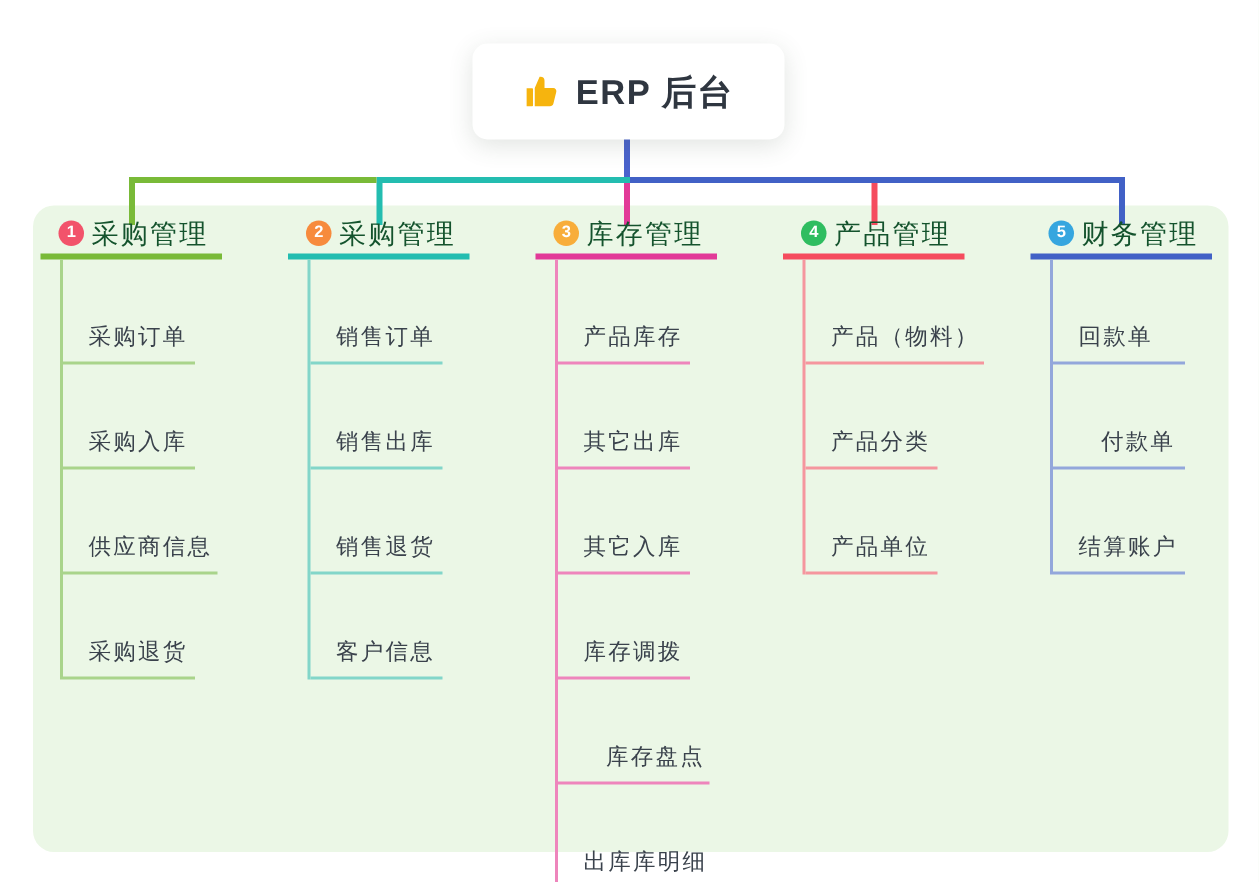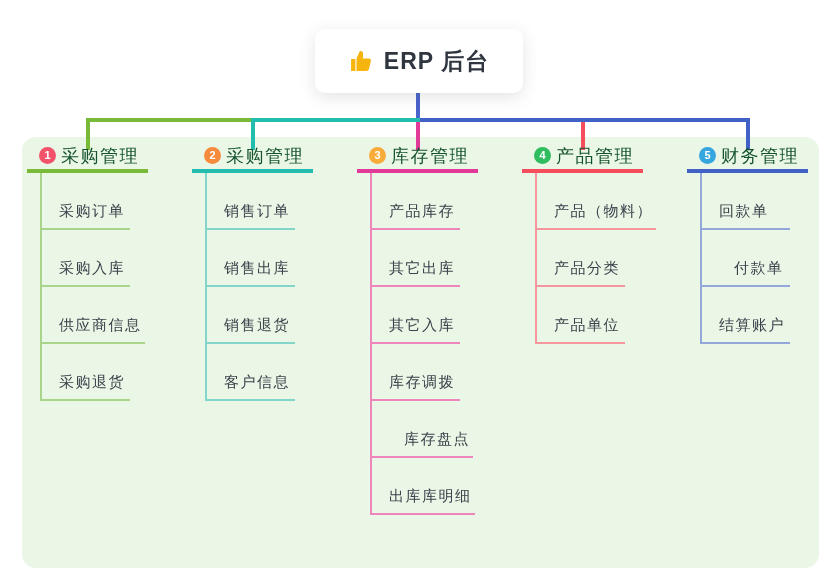--- a/index.html
+++ b/index.html
@@ -36,21 +36,21 @@
   .badge{
     width:17px;height:17px;border-radius:50%;flex:0 0 17px;
     color:#fff;font-size:11px;font-weight:700;line-height:17px;
     text-align:center;
   }
   .branch-children{
     list-style:none;margin:0 0 0 13px;padding:0;
     border-left:2px solid #000;
   }
   .child{
-    height:57px;box-sizing:border-box;
+    height:70px;box-sizing:border-box;
     display:flex;align-items:flex-end;
     padding:0 3px 7px 17px;
     border-bottom:2px solid #000;
     width:max-content;min-width:88px;
     font-size:15px;color:#3a424c;letter-spacing:1.5px;white-space:nowrap;
   }
 </style>
 </head>
 <body>
 

